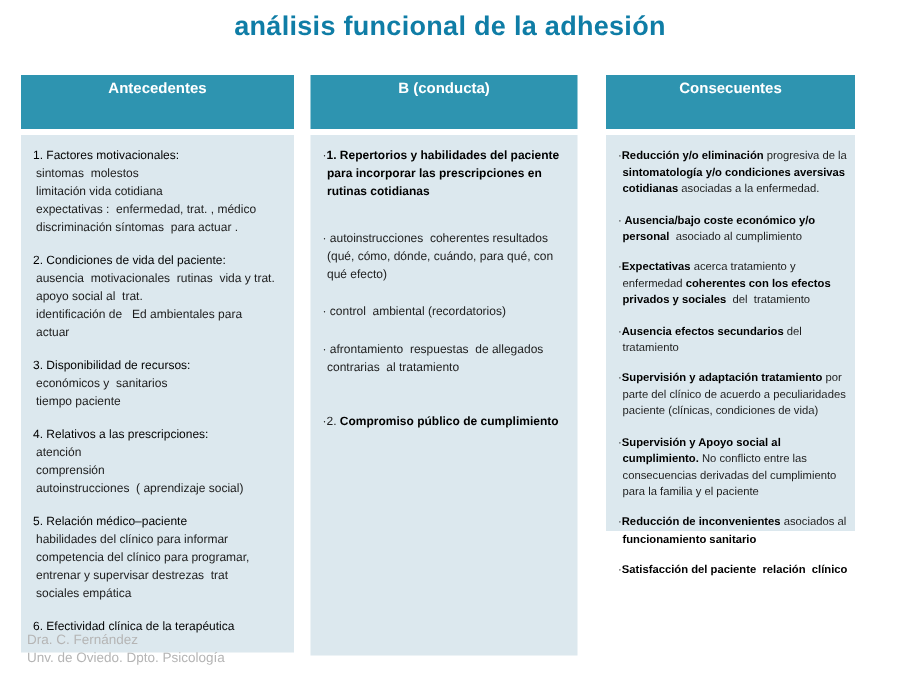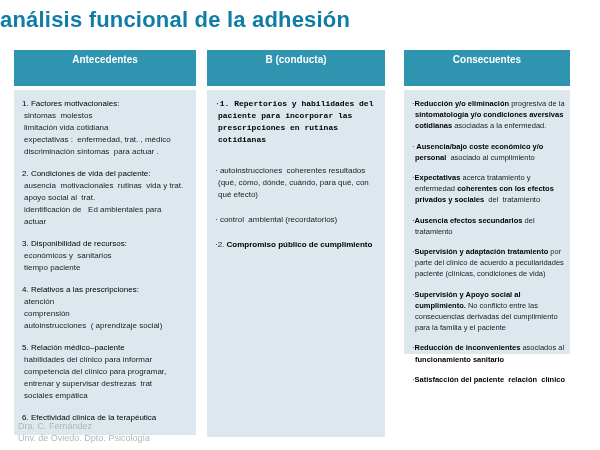--- a/index.html
+++ b/index.html
@@ -1,22 +1,22 @@
 <!DOCTYPE html>
 <html lang="es" style="--title-color: #0f7da6; --bar-color: #2e94b0; --panel-color: #dce8ee; --footer-color: #b5b5b5;"><head>
 <meta charset="utf-8">
 <style>
   html,body{margin:0;padding:0;background:#ffffff;}
   .page{
     position:relative;width:600px;height:450px;overflow:hidden;background:#fff;
     font-family:"Liberation Sans","DejaVu Sans",sans-serif;
   }
   .title{
-    position:absolute;top:7px;left:0;right:0;
-    font-size:22px;font-weight:bold;letter-spacing:0.2px;
+    position:absolute;top:7px;left:0;right:0;text-align:center;
+    font-size:18px;font-weight:bold;letter-spacing:0.2px;
     color:var(--title-color,#0f7da6);
   }
   .col{position:absolute;top:50px;}
   .col1{left:14px;width:182px;}
   .col2{left:207px;width:178px;}
   .col3{left:404px;width:166px;}
   .col-header{
     height:36px;line-height:19px;text-align:center;
     background:var(--bar-color,#2e94b0);color:#ffffff;
     font-size:10px;font-weight:bold;
@@ -29,21 +29,21 @@
   .col2 .col-panel{height:347px;}
   .col3 .col-panel{height:264px;}
   
   .block{margin-bottom:10px;}
   .block-heading{font-size:8px;font-weight:normal;color:#000;line-height:12px;}
   .block-line{font-size:8px;color:#1c1c1c;line-height:12px;padding-left:2px;white-space:pre-wrap;}
   
   .item{font-size:8px;color:#1c1c1c;line-height:12px;margin-bottom:13px;
         text-indent:-3px;padding-left:3px;white-space:pre-wrap;}
   .col3 .item{font-size:7.5px;line-height:11.2px;margin-bottom:9px;}
-  .col2 .item-0{margin-bottom:19px;font-family:Liberation Mono, monospace;}
+  .col2 .item-0{margin-bottom:19px;}
   .col2 .item-4{margin-bottom:24px;}
   .seg-bold{font-weight:bold;color:#000;}
   .bullet{color:#1c1c1c;}
   .footer{
     position:absolute;left:18px;top:421px;
     font-size:9px;line-height:11.5px;color:var(--footer-color,#b5b5b5);
   }
 </style>
 </head>
 <body>
@@ -91,20 +91,21 @@
         </div>
       </div>
   </div>
 
   <div class="col col2">
     <div class="col-header">B (conducta)</div>
     <div class="col-panel">
         <div class="item item-0"><span class="bullet">·</span><span class="seg-bold">1. Repertorios y habilidades del paciente para incorporar las prescripciones en rutinas cotidianas</span></div>
         <div class="item item-2"><span class="bullet">·</span><span class="seg"> autoinstrucciones  coherentes resultados (qué, cómo, dónde, cuándo, para qué, con qué efecto)</span></div>
         <div class="item item-3"><span class="bullet">·</span><span class="seg"> control  ambiental (recordatorios)</span></div>
+        <div class="item item-4"><span class="bullet">·</span><span class="seg"> afrontamiento  respuestas  de allegados contrarias  al tratamiento</span></div>
         <div class="item item-5"><span class="bullet">·</span><span class="seg">2. </span><span class="seg-bold">Compromiso público de cumplimiento</span></div>
       </div>
   </div>
 
   <div class="col col3">
     <div class="col-header">Consecuentes</div>
     <div class="col-panel">
         <div class="item item-0"><span class="bullet">·</span><span class="seg-bold">Reducción y/o eliminación</span><span class="seg"> progresiva de la </span><span class="seg-bold">sintomatología y/o condiciones aversivas cotidianas</span><span class="seg"> asociadas a la enfermedad.</span></div>
         <div class="item item-1"><span class="bullet">·</span><span class="seg-bold"> Ausencia/bajo coste económico y/o personal</span><span class="seg">  asociado al cumplimiento</span></div>
         <div class="item item-2"><span class="bullet">·</span><span class="seg-bold">Expectativas</span><span class="seg"> acerca tratamiento y enfermedad </span><span class="seg-bold">coherentes con los efectos privados y sociales</span><span class="seg">  del  tratamiento</span></div>

